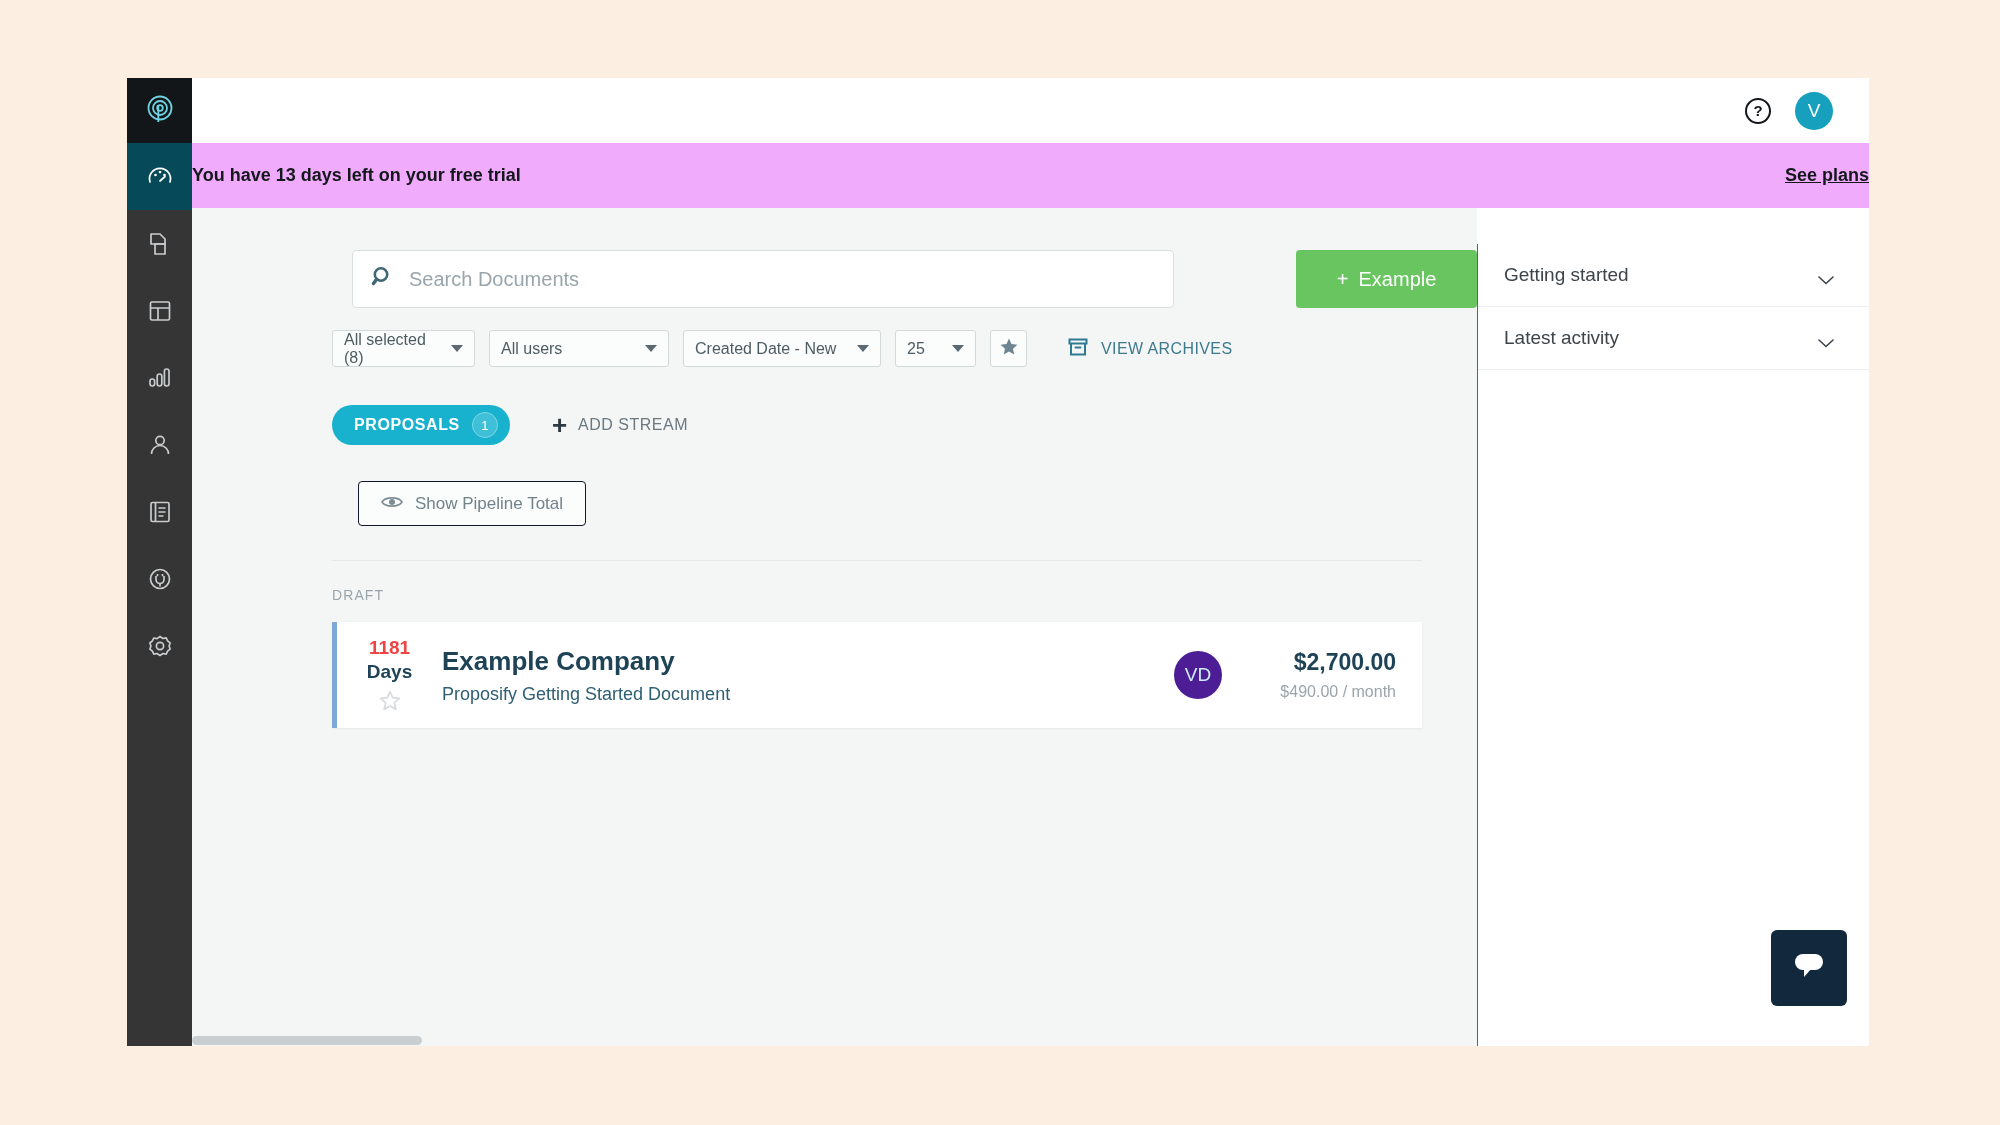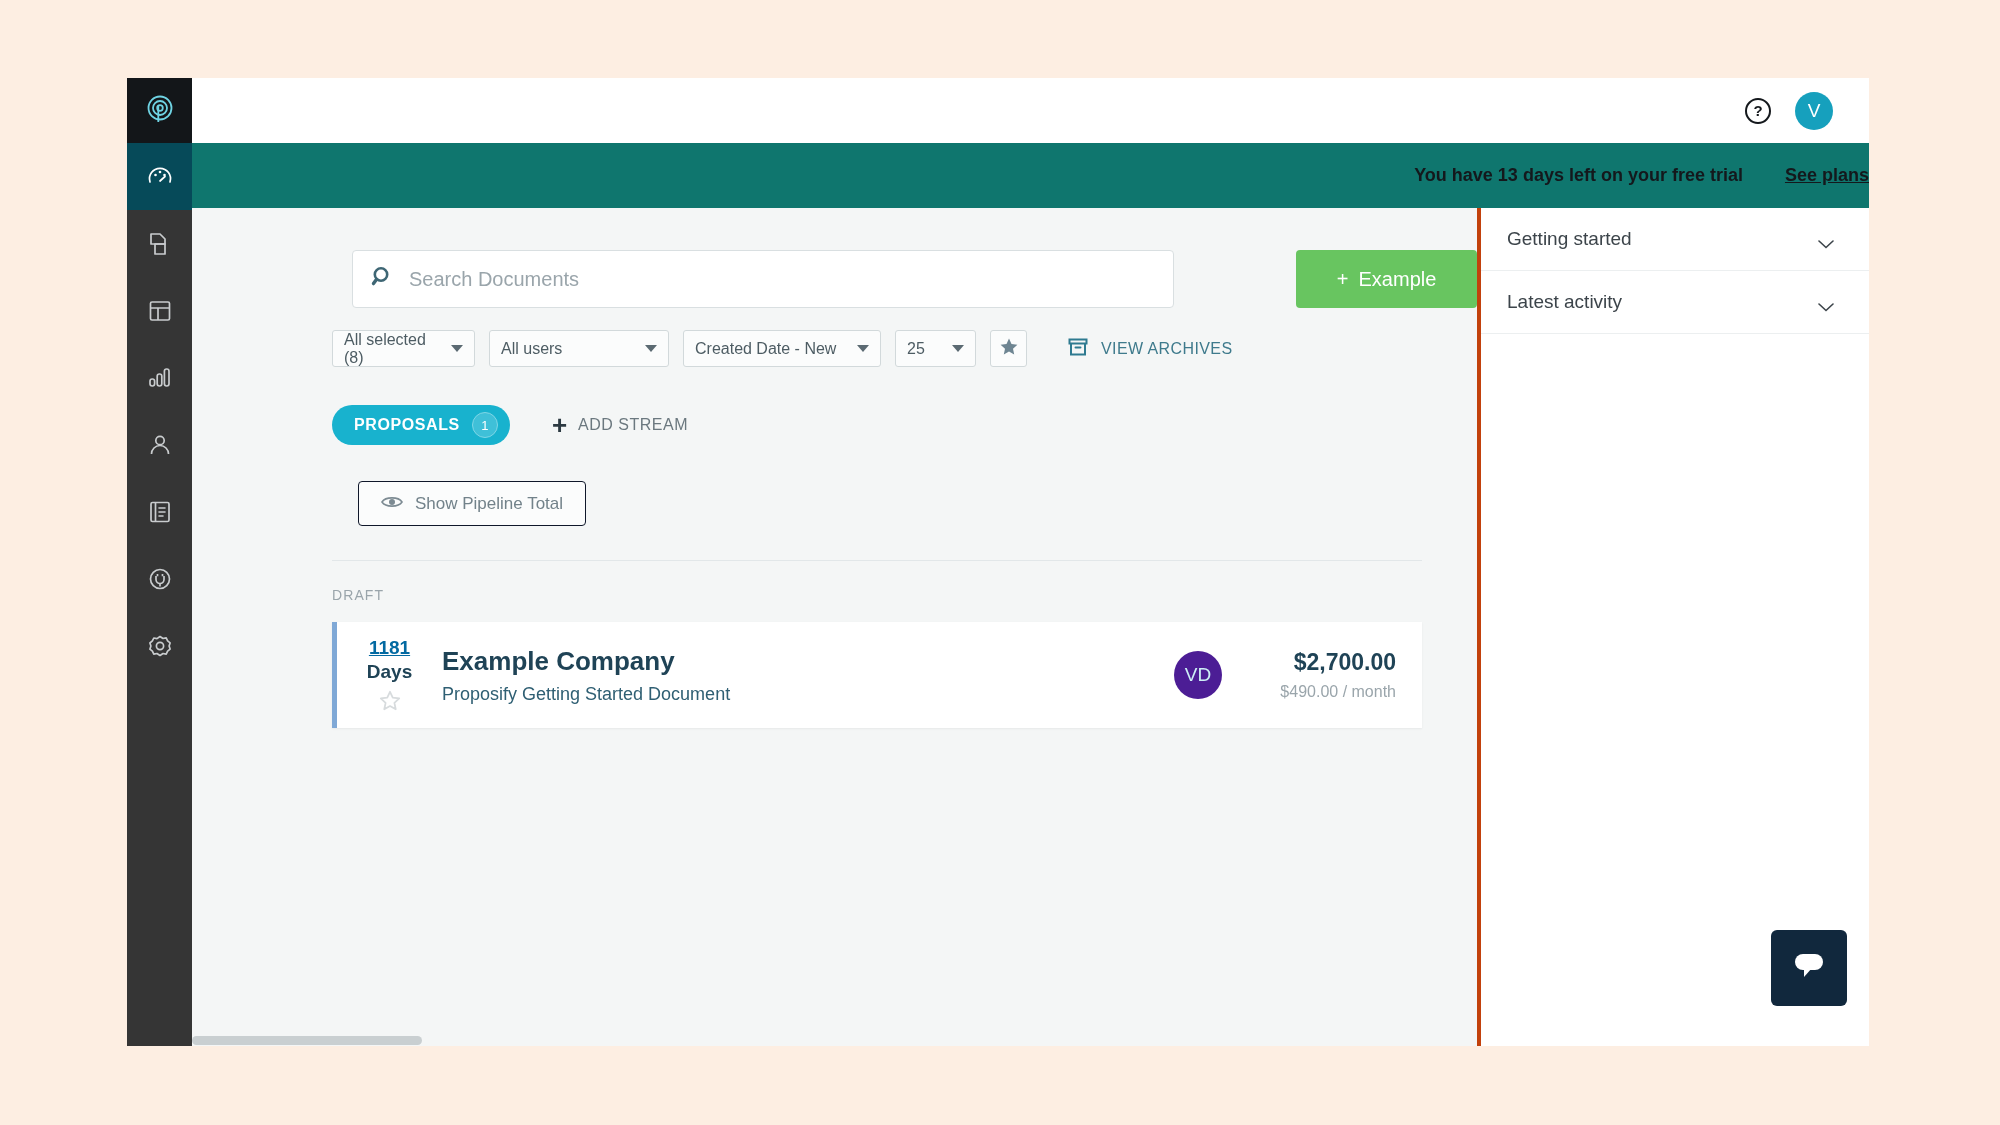--- a/index.html
+++ b/index.html
@@ -55,22 +55,22 @@
     cursor:pointer; line-height:1;
   }
   #avatar-top {
     width:38px; height:38px; border-radius:50%;
     background:#16A0BD;
     display:flex; align-items:center; justify-content:center;
     color:#ffffff; font-size:19px; cursor:pointer;
   }
 
   #trial-banner {
-    height:65px; background:#0f766e;
-    display:flex; align-items:center; justify-content:flex-end;
+    height:65px; background:#f0abfc;
+    display:flex; align-items:center; justify-content:space-between;
     gap:42px; flex:0 0 65px;
   }
   #trial-text { font-size:18px; font-weight:bold; color:#14181c; }
   #trial-link {
     font-size:18px; font-weight:bold; color:#14181c;
     text-decoration:underline; cursor:pointer;
   }
 
   #below-banner { flex:1; display:flex; min-height:0; }
 
@@ -182,21 +182,21 @@
     height:106px; background:#ffffff;
     border-left:5px solid #7FA8D6;
     display:flex; align-items:center;
     box-shadow:0 1px 2px rgba(0,0,0,.06);
   }
   #doc-days-col {
     width:105px; flex:0 0 105px;
     display:flex; flex-direction:column; align-items:center;
     gap:3px; padding-top:4px;
   }
-  #doc-days-num { font-size:19px; font-weight:bold; color:#0369a1; line-height:1.1;text-decoration:underline; }
+  #doc-days-num { font-size:19px; font-weight:bold; color:#ef4444; line-height:1.1; }
   #doc-days-unit { font-size:19px; font-weight:bold; color:#1f4356; line-height:1.1; }
   #doc-star { margin-top:5px; cursor:pointer; }
   #doc-info { flex:1; min-width:0; }
   #doc-title { font-size:26px; font-weight:bold; color:#1f4356; }
   #doc-sub { font-size:18px; color:#2f5f73; margin-top:7px; }
   #doc-avatar {
     width:48px; height:48px; border-radius:50%;
     background:#4c1d95;
     display:flex; align-items:center; justify-content:center;
     color:#cdeff6; font-size:19px; flex:0 0 48px;
@@ -213,22 +213,23 @@
   #h-scroll-thumb {
     position:absolute; left:0; bottom:1px;
     width:230px; height:9px;
     background:#c9cfd1; border-radius:5px;
   }
 
   
   #right-panel {
     width:392px; flex:0 0 392px;
     background:#ffffff;
-    border-left:4px solid #c2410c;
+    border-left:1px solid #c2410c;
     position:relative;
+    margin-top:36px;
   }
   .accordion-row {
     height:63px;
     border-bottom:1px solid #eceff0;
     display:flex; align-items:center; justify-content:space-between;
     padding:0 35px 0 26px;
     cursor:pointer;
   }
   .accordion-label { font-size:19px; color:#3c444a; }
   .chev { width:16px; height:9px; }

